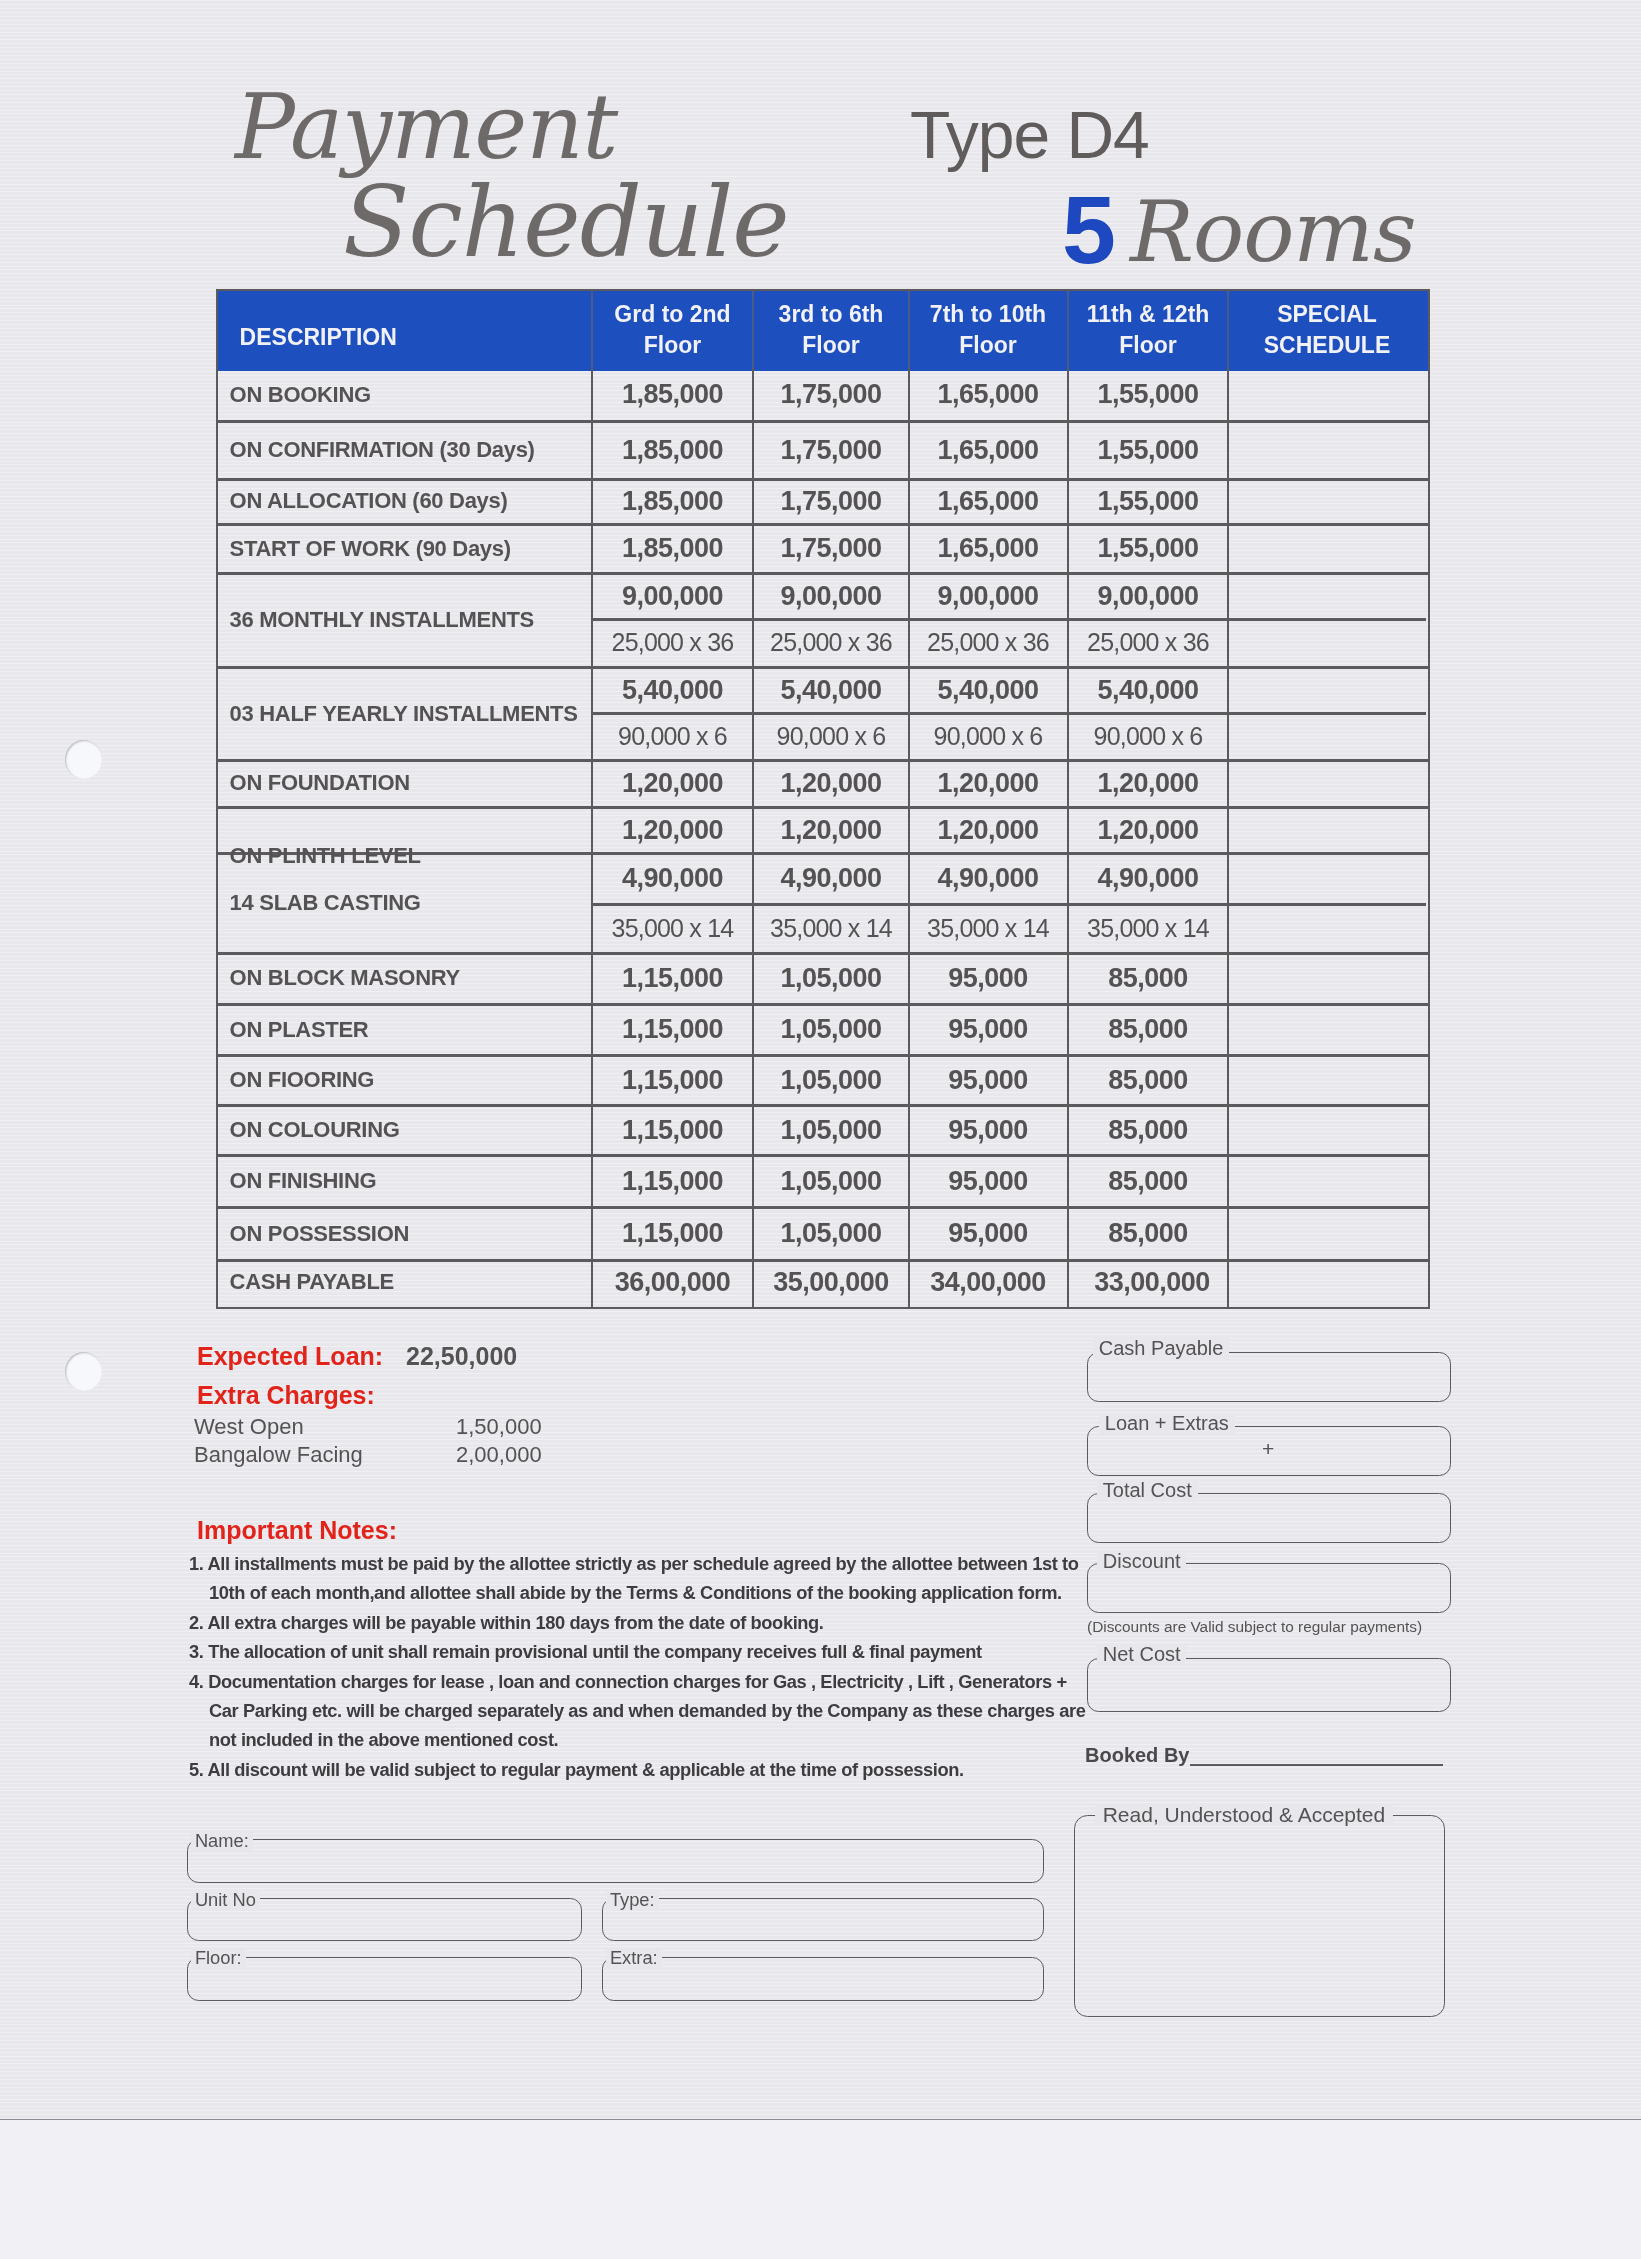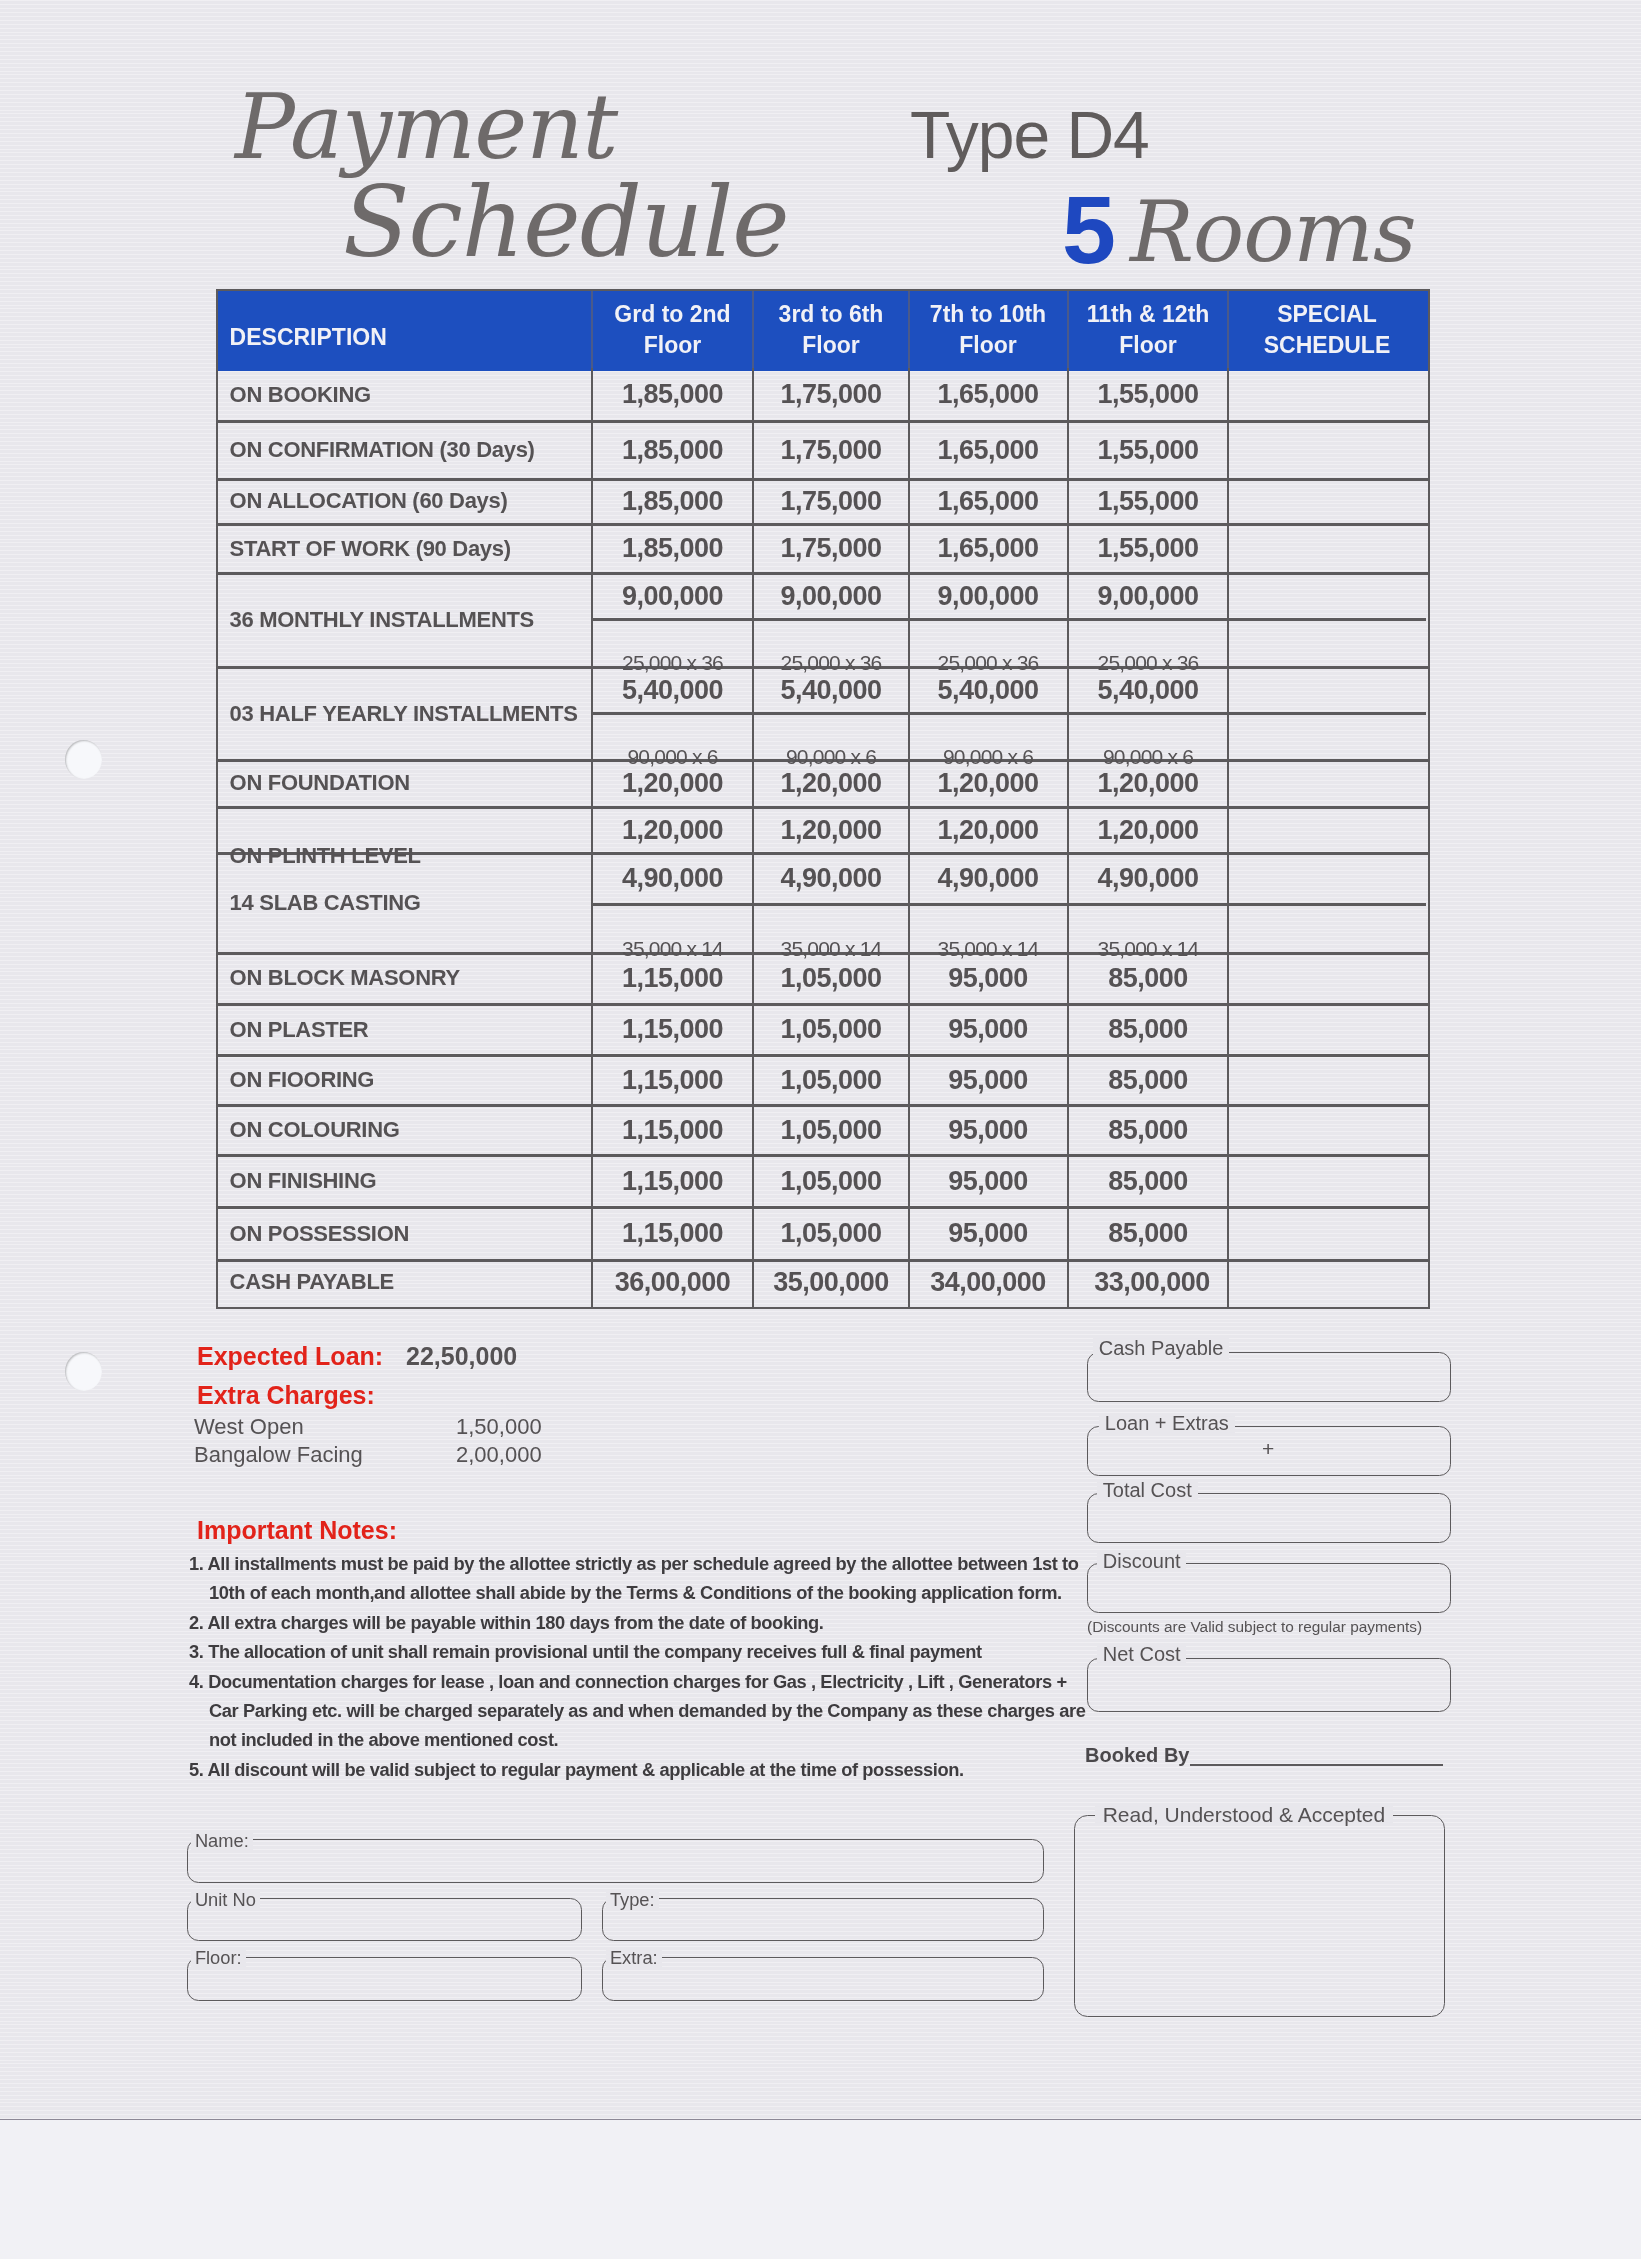--- a/index.html
+++ b/index.html
@@ -28,21 +28,21 @@
   .t-rooms-num { left: 1062px; top: 174px; font-size: 97px; color: #1e48c0; font-weight: bold; font-family: "Liberation Sans", sans-serif; }
   .t-rooms { left: 1130px; top: 182px; font-size: 85px; font-style: italic; }
 
   
   .tbl { position: absolute; left: 216px; top: 289px; width: 1214px; height: 1020px; border: 2.9px solid #5c5a5c; box-sizing: border-box; background: transparent; }
   .hdr { position: absolute; left: 0; top: 0; width: 100%; height: 80px; background: #1d4fbf; }
   .cell { position: absolute; box-sizing: border-box; display: flex; align-items: center; color: #555254; }
   .hcell { color: #f1f1f6; font-weight: bold; font-size: 23px; text-align: center; justify-content: center; line-height: 31px; flex-direction: column; }
   .desc { font-weight: bold; font-size: 22px; padding-left: 11.6px; letter-spacing: -0.3px; }
   .val { justify-content: center; font-weight: bold; font-size: 27px; letter-spacing: -0.5px; }
-  .sub { justify-content: center; font-size: 21px; letter-spacing: -0.8px; font-weight: normal; margin-top: 20px; }
+  .sub { justify-content: center; font-size: 25px; letter-spacing: -0.8px; font-weight: normal; }
   .hline { position: absolute; left: 0; width: 100%; height: 2.9px; background: #5c5a5c; }
   .hline-part { position: absolute; height: 2.9px; background: #5c5a5c; }
   .vline { position: absolute; width: 1.9px; background: #5c5a5c; }
 
   .red { color: #e2231a; font-weight: bold; position: absolute; font-size: 25px; }
   .plain { position: absolute; color: #555254; font-size: 22px; }
   .loanval { position: absolute; color: #555254; font-weight: bold; font-size: 25px; }
   .notes { position: absolute; left: 189px; top: 1549px; width: 898px; color: #3e3c3f; font-size: 18.3px; font-weight: bold; line-height: 29.4px; letter-spacing: -0.4px; }
   .note { margin: 0; padding-left: 20px; text-indent: -20px; }
 
@@ -61,21 +61,21 @@
   <div class="punch" style="left:65px;top:1352px;"></div>
 
   <div class="title-script t-payment">Payment</div>
   <div class="title-script t-schedule">Schedule</div>
   <div class="title-script t-type">Type D4</div>
   <div class="title-script t-rooms-num">5</div>
   <div class="title-script t-rooms">Rooms</div>
 
   <div class="tbl" id="tbl">
     <div class="hdr"></div>
-  <div class="cell hcell" style="left: 0px; top: 0px; width: 374px; height: 77px; align-items: flex-start; justify-content: center; padding-left: 11.6px; padding-top: 16px;">
+  <div class="cell hcell" style="left: 10px; top: 0px; width: 374px; height: 77px; align-items: flex-start; justify-content: center; padding-left: 11.6px; padding-top: 16px;">
         <span>DESCRIPTION</span>
       </div>
       <div class="cell hcell" style="left: 374px; top: 0px; width: 161px; height: 77px;">
         <span>Grd to 2nd</span>
         <span>Floor</span>
       </div>
       <div class="cell hcell" style="left: 535px; top: 0px; width: 156px; height: 77px;">
         <span>3rd to 6th</span>
         <span>Floor</span>
       </div>

